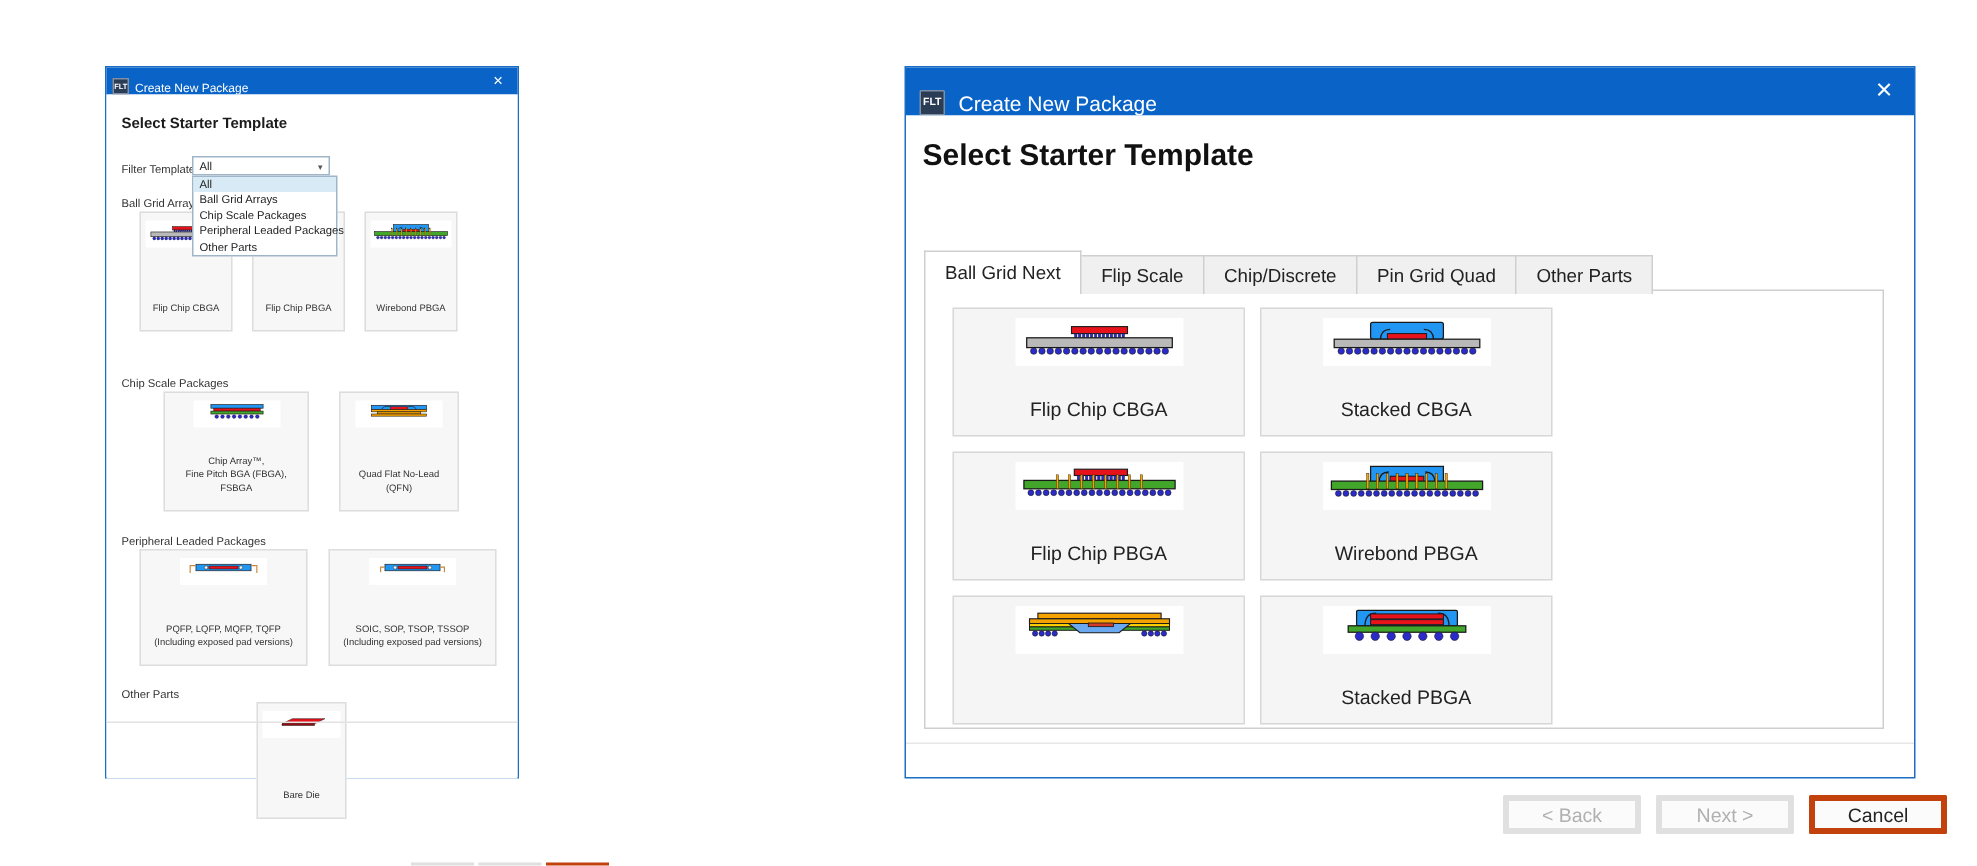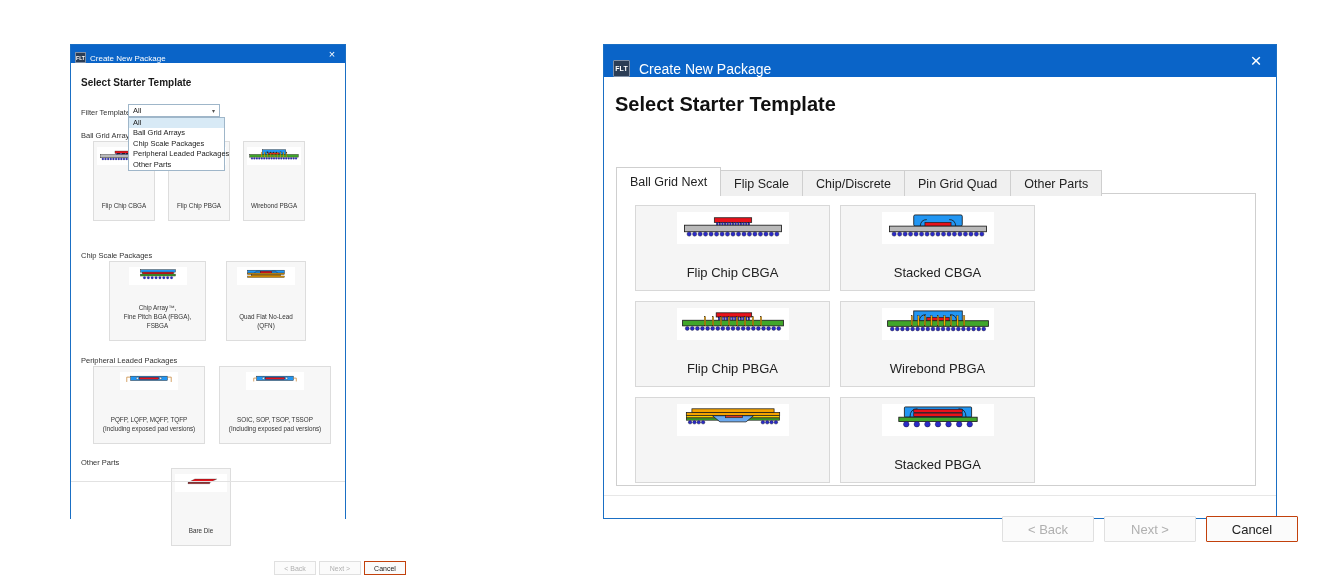--- a/index.html
+++ b/index.html
@@ -37,22 +37,22 @@
   #dlgSmall .droplist div{font-size:7.5px;color:#222;padding:0 0 0 4px;height:10.4px;line-height:10.4px;white-space:nowrap;}
   #dlgSmall .droplist div.sel{background:#d8eaf6;}
 
   .grp-lbl{position:absolute;font-size:7.5px;color:#333;}
   .sm-card{position:absolute;border:1px solid #ddd;background:#f7f7f7;box-sizing:border-box;
            display:flex;flex-direction:column;align-items:center;}
   .sm-card .art{margin-top:5px;}
   .sm-card .cap{margin-top:auto;margin-bottom:10px;font-size:6.3px;color:#333;text-align:center;line-height:1.45;padding:0 3px;}
 
   #dlgSmall .footline{position:absolute;left:0;top:418px;width:274px;height:1px;background:#e2e2e2;}
-  .btn{box-sizing:border-box;border:1px solid #c2410c;background:#fbfbfb;
-       display:flex;align-items:center;justify-content:center;color:#222;}
+  .btn{box-sizing:border-box;border:4px solid #c2410c;background:#fbfbfb;
+       display:flex;align-items:center;justify-content:center;color:#222;margin-top:14px;}
   .btn.dis{color:#b0b0b0;border-color:#e0e0e0;background:#fbfbfb;}
   #dlgSmall .btn{position:absolute;top:498px;height:14px;width:42px;font-size:7px;}
 
   
   #dlgBig{left:603px;top:44px;width:674px;height:475px;border:1px solid #1a6fc4;}
   #dlgBig .titlebar{height:32px;padding:0 0 0 9px;font-size:14px;}
   #dlgBig .title-ico{width:17px;height:17px;font-size:7px;margin-right:9px;border-radius:1px;}
   #dlgBig .title-close{width:40px;height:32px;font-size:19px;font-weight:300;}
   #dlgBig .body{position:relative;height:441px;background:#ffffff;}
   #dlgBig .h1{position:absolute;left:11px;top:16px;font-size:20px;font-weight:bold;color:#111;}

